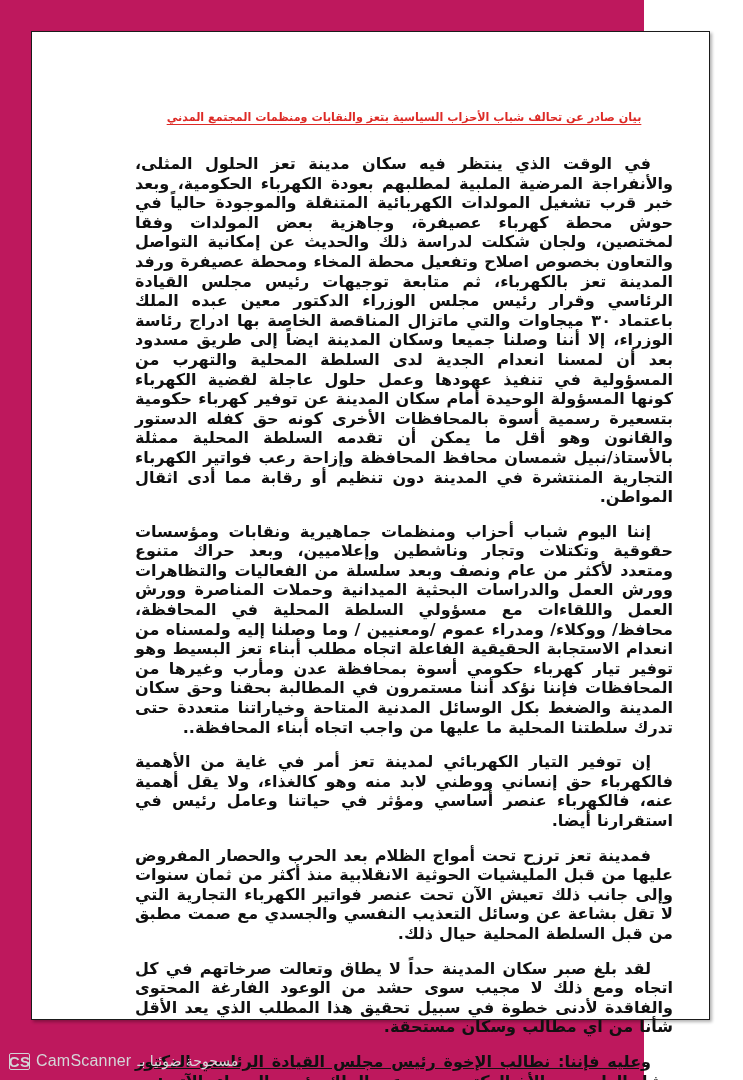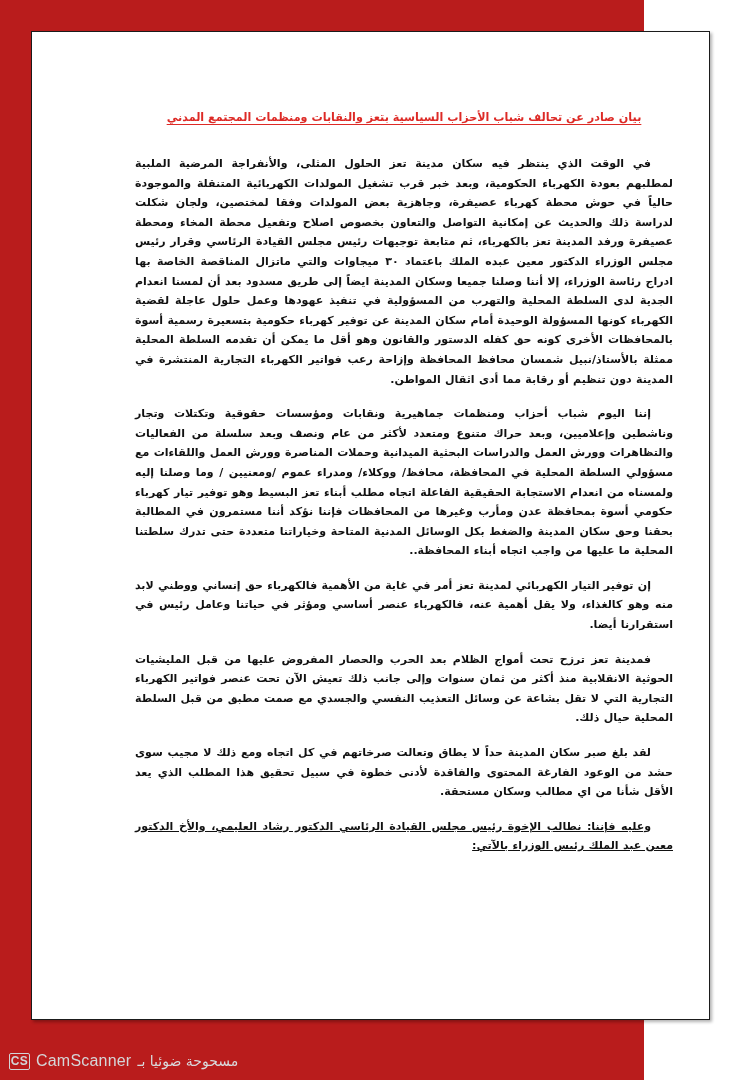--- a/index.html
+++ b/index.html
@@ -15,21 +15,21 @@
     font-family: "DejaVu Sans", "Liberation Sans", sans-serif;
   }
 
   
   .scan-page {
     position: absolute;
     left: 0;
     top: 0;
     width: 644px;
     height: 1080px;
-    background: #b91c1c;
+    background: #be185d;
   }
 
   
   .page-frame {
     position: absolute;
     left: 31px;
     top: 31px;
     width: 679px;
     height: 989px;
     border: 1.4px solid #1b1b1b;
@@ -60,21 +60,21 @@
     text-underline-offset: 2.5px;
     letter-spacing: 0px;
     margin: 0 0 28px 0;
     direction: rtl;
     white-space: nowrap;
   }
 
   .para {
     font-family: "DejaVu Sans", "Liberation Sans", sans-serif;
     font-weight: bold;
-    font-size: 11px;
+    font-size: 16px;
     line-height: 19.6px;
     color: #111111;
     margin: 0 0 15px 0;
     text-align: justify;
     text-justify: inter-word;
     direction: rtl;
     text-indent: 22px;
     word-spacing: 0.5px;
   }
   .para:last-child { margin-bottom: 0; text-decoration: underline; }
@@ -91,21 +91,21 @@
     direction: ltr;
     opacity: 1;
   }
   .cs-badge {
     width: 21px;
     height: 17px;
     border: 1.4px solid #d3d4d6;
     border-radius: 2px;
     color: #d3d4d6;
     font-family: "Liberation Sans", sans-serif;
-    font-size: 12px;
+    font-size: 15px;
     font-weight: bold;
     letter-spacing: 0.3px;
     display: flex;
     align-items: center;
     justify-content: center;
     line-height: 1;
     box-sizing: border-box;
   }
   .cs-word {
     color: #d5d6d8;

